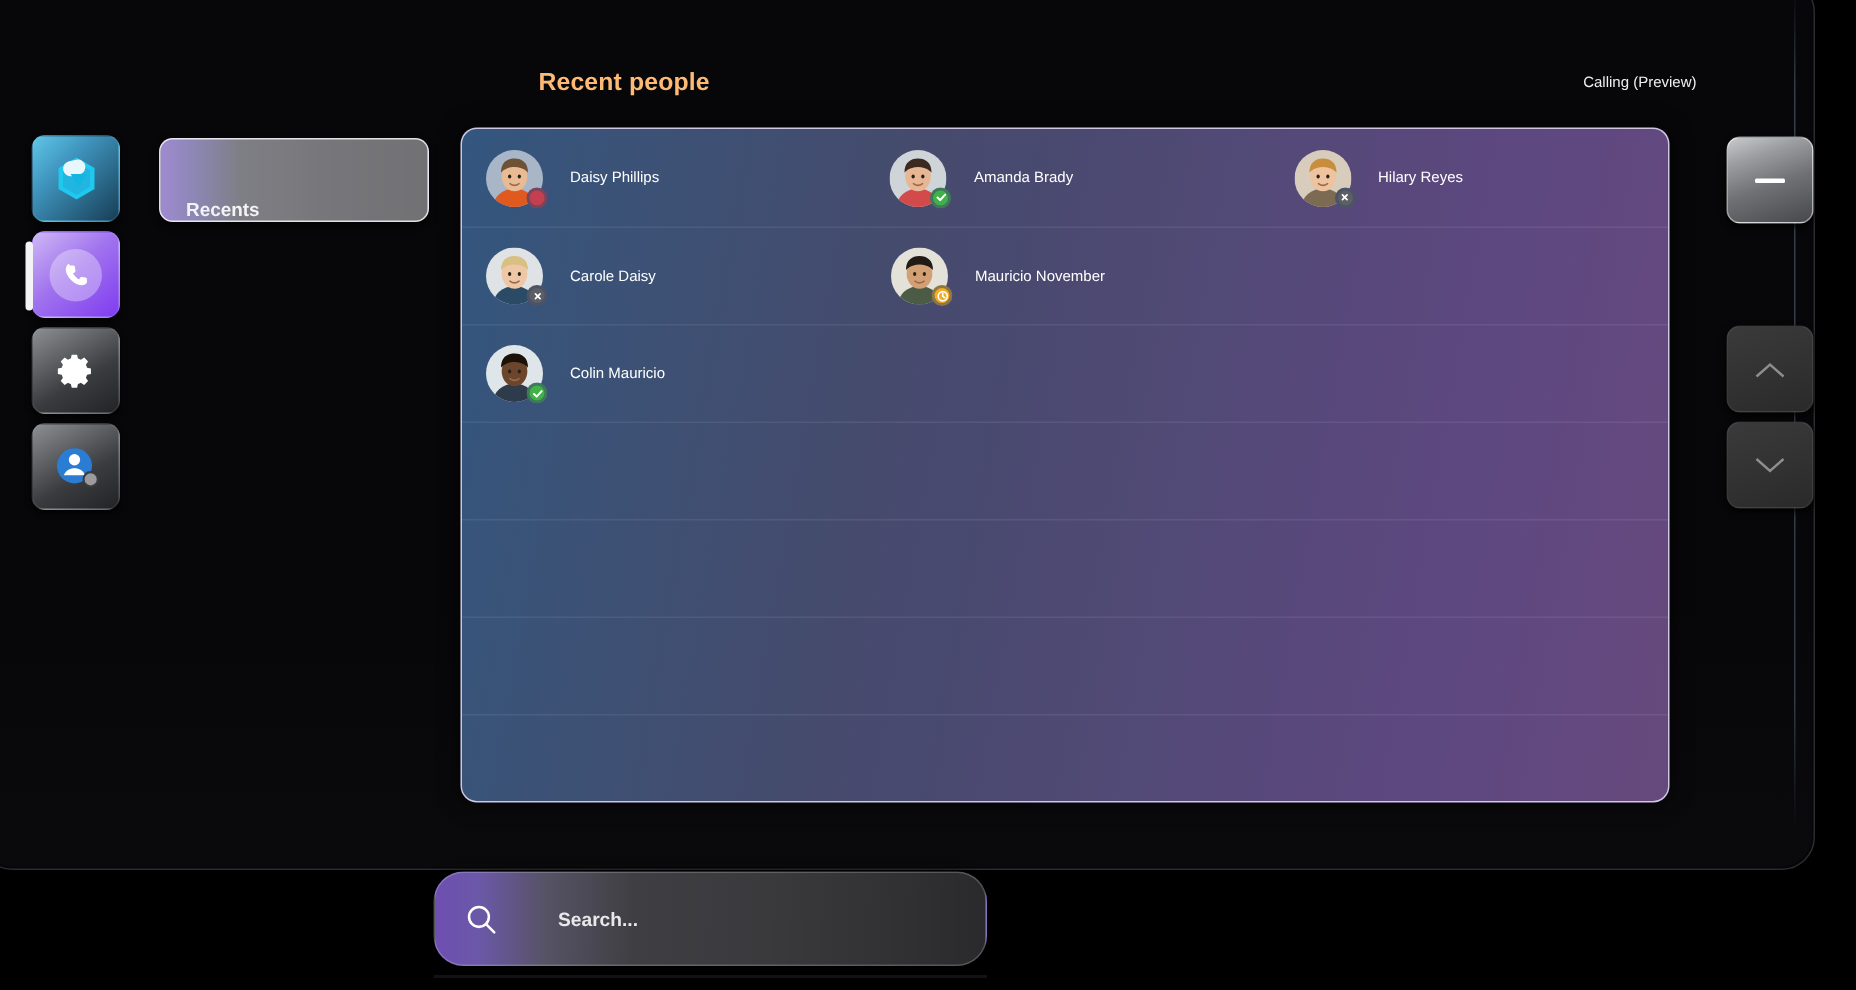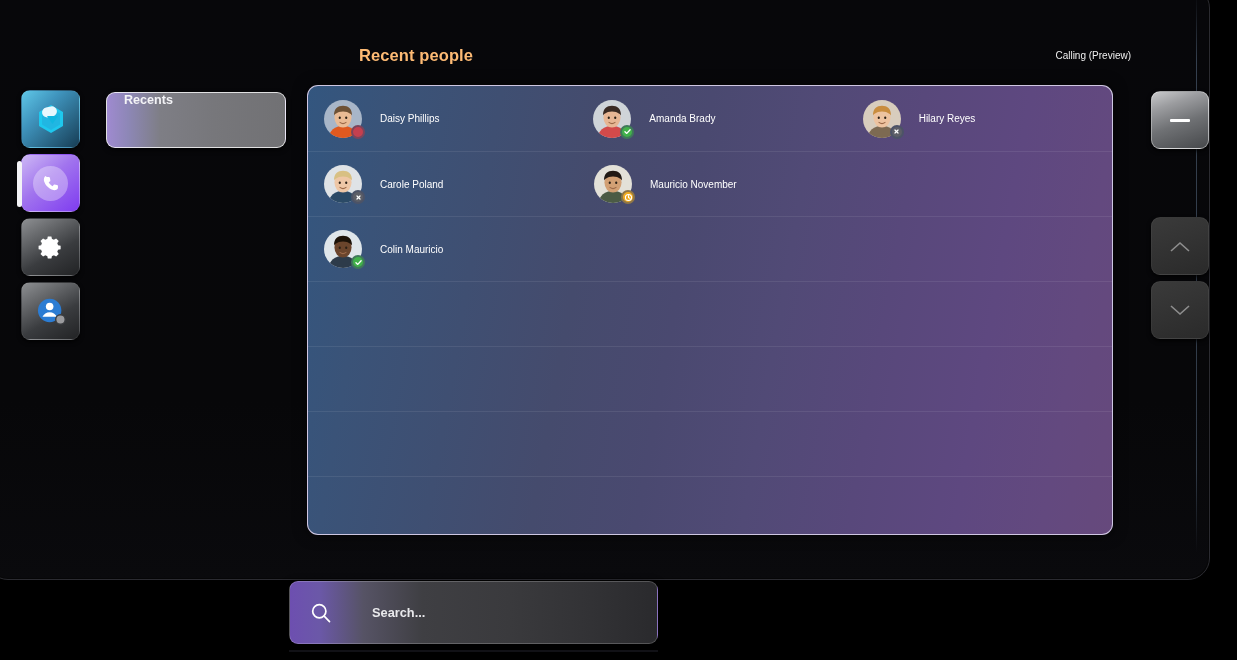--- a/index.html
+++ b/index.html
@@ -77,21 +77,21 @@
   .ico-person { width: 36px; height: 36px; display:block; }
 
   
   .recents-pill {
     position: absolute; left: 106px; top: 92px;
     width: 180px; height: 56px;
     border-radius: 9px;
     background: linear-gradient(90deg,#9f8ad0 0%, #8d87b6 12%, #7e7e85 30%, #77777b 60%, #717174 100%);
     border: 1px solid rgba(255,255,255,.78);
     box-shadow: 0 2px 5px rgba(0,0,0,.75);
-    display: flex; align-items: flex-start;
+    display: flex; align-items: flex-end;
   }
   .recents-pill span {
     margin-left: 17px; font-size: 12.6px; font-weight: bold; color: #f3f3f6;
   }
 
   
   .panel {
     position: absolute; left: 307px; top: 85px;
     width: 806px; height: 450px;
     border-radius: 11px;
@@ -164,21 +164,21 @@
     background: linear-gradient(160deg,#3a3a3a 0%, #343434 40%, #2a2a2a 100%);
     border: 1px solid rgba(255,255,255,.06);
   }
   .minus-bar { width: 20px; height: 3px; background: #ffffff; border-radius: 1px; }
   .chev { width: 22px; height: 13px; display:block; }
 
   
   .searchbar {
     position: absolute; left: 289px; top: 581px;
     width: 369px; height: 63px;
-    border-radius: 9px;
+    border-radius: 20px;
     background: linear-gradient(90deg,#6d4fb0 0%, #6b58a8 8%, #565365 20%, #3f3f43 36%, #3a3a3d 60%, #323235 82%, #2a2a2d 100%);
     border: 1px solid rgba(255,255,255,.20);
     box-shadow: 0 3px 10px rgba(0,0,0,.85);
     display: flex; align-items: center;
   }
   .search-ico { margin-left: 19px; width: 24px; height: 24px; display: block; flex:0 0 auto;}
   .search-ph {
     margin-left: 39px;
     font-size: 12.8px; font-weight: bold; color: #e9e9ec;
   }
@@ -312,21 +312,21 @@
                 <ellipse cx="23.4" cy="18.6" rx="1.15" ry="1.35" fill="#2b2016"></ellipse>
                 <path d="M16.8 23.6c1.9 1.5 4.5 1.5 6.4 0" fill="none" stroke="#9c6a49" stroke-width="1.1" stroke-linecap="round"></path>
               </svg>
               <div class="presence offline">
                 <svg viewBox="0 0 10 10">
                   <line x1="3.3" y1="3.3" x2="6.7" y2="6.7" stroke="#ffffff" stroke-width="1.3" stroke-linecap="round"></line>
                   <line x1="6.7" y1="3.3" x2="3.3" y2="6.7" stroke="#ffffff" stroke-width="1.3" stroke-linecap="round"></line>
                 </svg>
               </div>
             </div>
-            <div class="cname">Carole Poland</div>
+            <div class="cname">Carole Daisy</div>
           </div>
           <div class="cell c1">
             <div class="avatar">
               <svg class="face" viewBox="0 0 40 40">
                 <rect width="40" height="40" fill="#e3e1d8"></rect>
                 <ellipse cx="20" cy="40" rx="15" ry="13" fill="#4b5b45"></ellipse>
                 <ellipse cx="20" cy="18.5" rx="9" ry="10.5" fill="#d2a074"></ellipse>
                 <path d="M10.5 16c0-7 4-10 9.5-10s9.5 3 9.5 10c0 0-3-4-9.5-4s-9.5 4-9.5 4z" fill="#221a14"></path>
                 <ellipse cx="16.6" cy="18.6" rx="1.15" ry="1.35" fill="#2b2016"></ellipse>
                 <ellipse cx="23.4" cy="18.6" rx="1.15" ry="1.35" fill="#2b2016"></ellipse>

